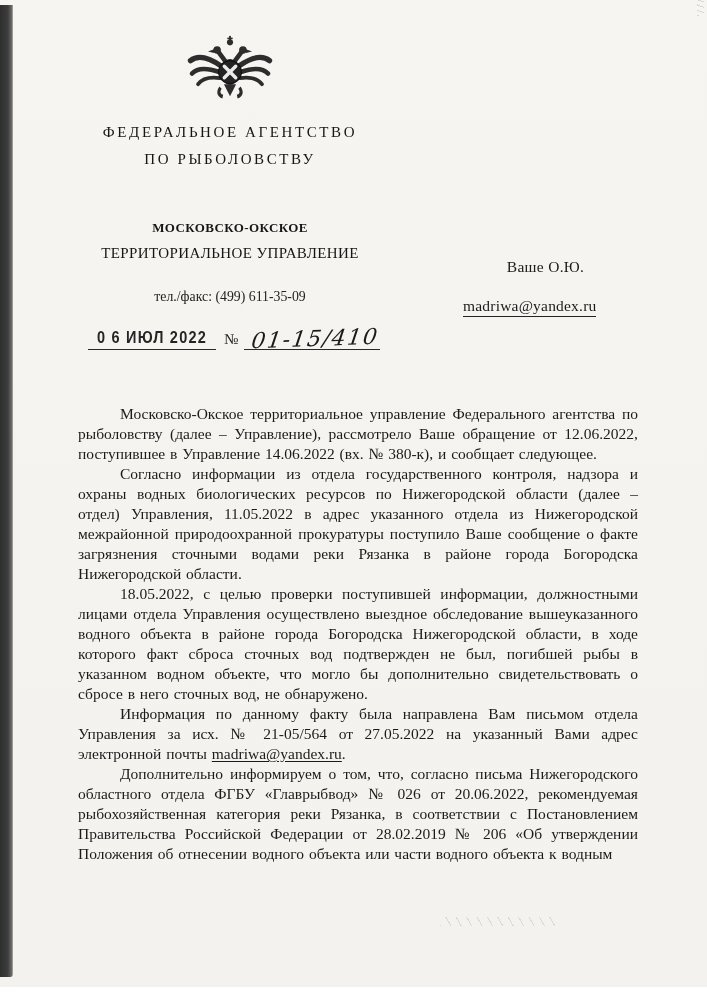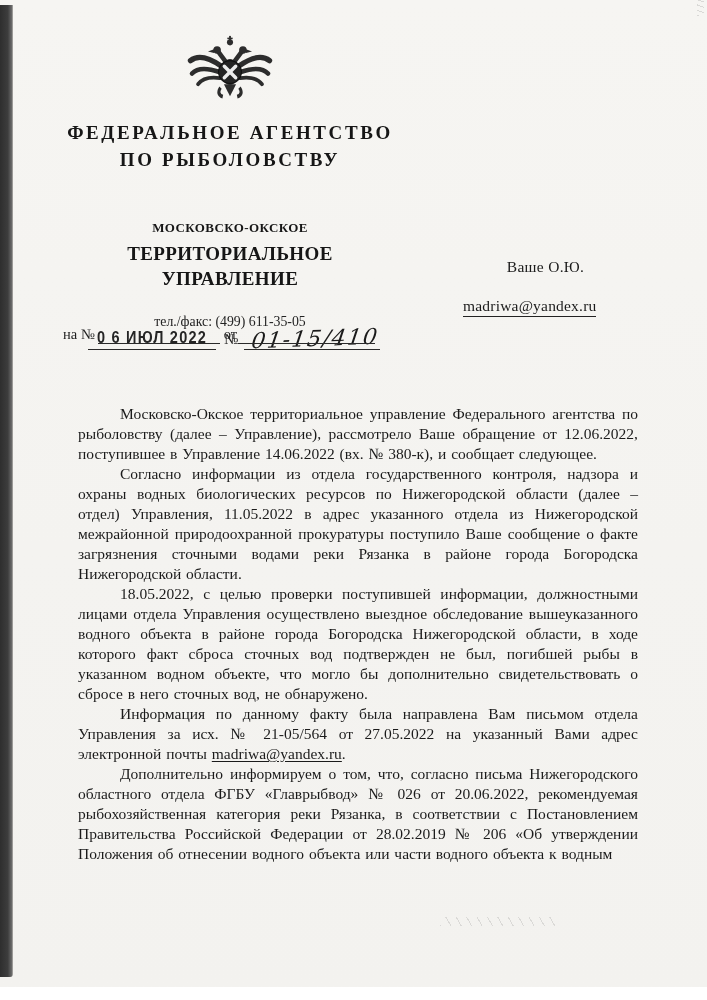--- a/index.html
+++ b/index.html
@@ -50,22 +50,22 @@
     left: 65px; top: 34px;
     width: 330px;
     text-align: center;
   }
   .emblem-wrap {
     width: 92px;
     margin: 0 auto 10px auto;
     height: 76px;
   }
   .agency {
-    font-weight: 700;
-    font-size: 19px;
+    font-weight: 400;
+    font-size: 15px;
     letter-spacing: 2.6px;
     line-height: 25px;
     color: #161616;
     margin-top: 2px;
   }
   .org {
     font-weight: 700;
     font-size: 13px;
     letter-spacing: 0.4px;
     line-height: 27px;
@@ -229,40 +229,34 @@
           <path d="M52.5,42.5 L67.5,57.5"></path>
           <path d="M67.5,42.5 L52.5,57.5"></path>
         </g>
       </svg>
     </div>
     <div class="agency">ФЕДЕРАЛЬНОЕ АГЕНТСТВО</div>
     <div class="agency">ПО РЫБОЛОВСТВУ</div>
     <div class="org">МОСКОВСКО-ОКСКОЕ</div>
     <div class="agency" style="letter-spacing:0.4px; margin-top:0;">ТЕРРИТОРИАЛЬНОЕ УПРАВЛЕНИЕ</div>
     <div class="address-block">
-      <div>тел./факс: (499) 611-35-05</div>
+      <div>тел./факс: (499) 611-35-09</div>
     </div>
   </div>
 
   <div class="stamp-row">
     <div class="stamp-cell">
       <span class="date-stamp">0 6 ИЮЛ 2022</span>
     </div>
     <span class="num-sign">№</span>
     <div class="number-cell">
       <span class="handwritten">01-15/410</span>
     </div>
   </div>
 
-  <div class="refs-row">
-    <span class="lbl">на №</span>
-    <span class="line first"></span>
-    <span class="lbl ot">от</span>
-    <span class="line second"></span>
-  </div>
 
   <div class="recipient">
     <div class="name">Ваше О.Ю.</div>
     <span class="email">madriwa@yandex.ru</span>
   </div>
 
   <div class="letter-body">
       <p><span>Московско-Окское территориальное управление Федерального агентства по рыболовству (далее – Управление), рассмотрело Ваше обращение от 12.06.2022, поступившее в Управление 14.06.2022 (вх. № 380-к), и сообщает следующее.</span></p>
       <p><span>Согласно информации из отдела государственного контроля, надзора и охраны водных биологических ресурсов по Нижегородской области (далее – отдел) Управления, 11.05.2022 в адрес указанного отдела из Нижегородской межрайонной природоохранной прокуратуры поступило Ваше сообщение о факте загрязнения сточными водами реки Рязанка в районе города Богородска Нижегородской области.</span></p>
       <p><span>18.05.2022, с целью проверки поступившей информации, должностными лицами отдела Управления осуществлено выездное обследование вышеуказанного водного объекта в районе города Богородска Нижегородской области, в ходе которого факт сброса сточных вод подтвержден не был, погибшей рыбы в указанном водном объекте, что могло бы дополнительно свидетельствовать о сбросе в него сточных вод, не обнаружено.</span></p>

